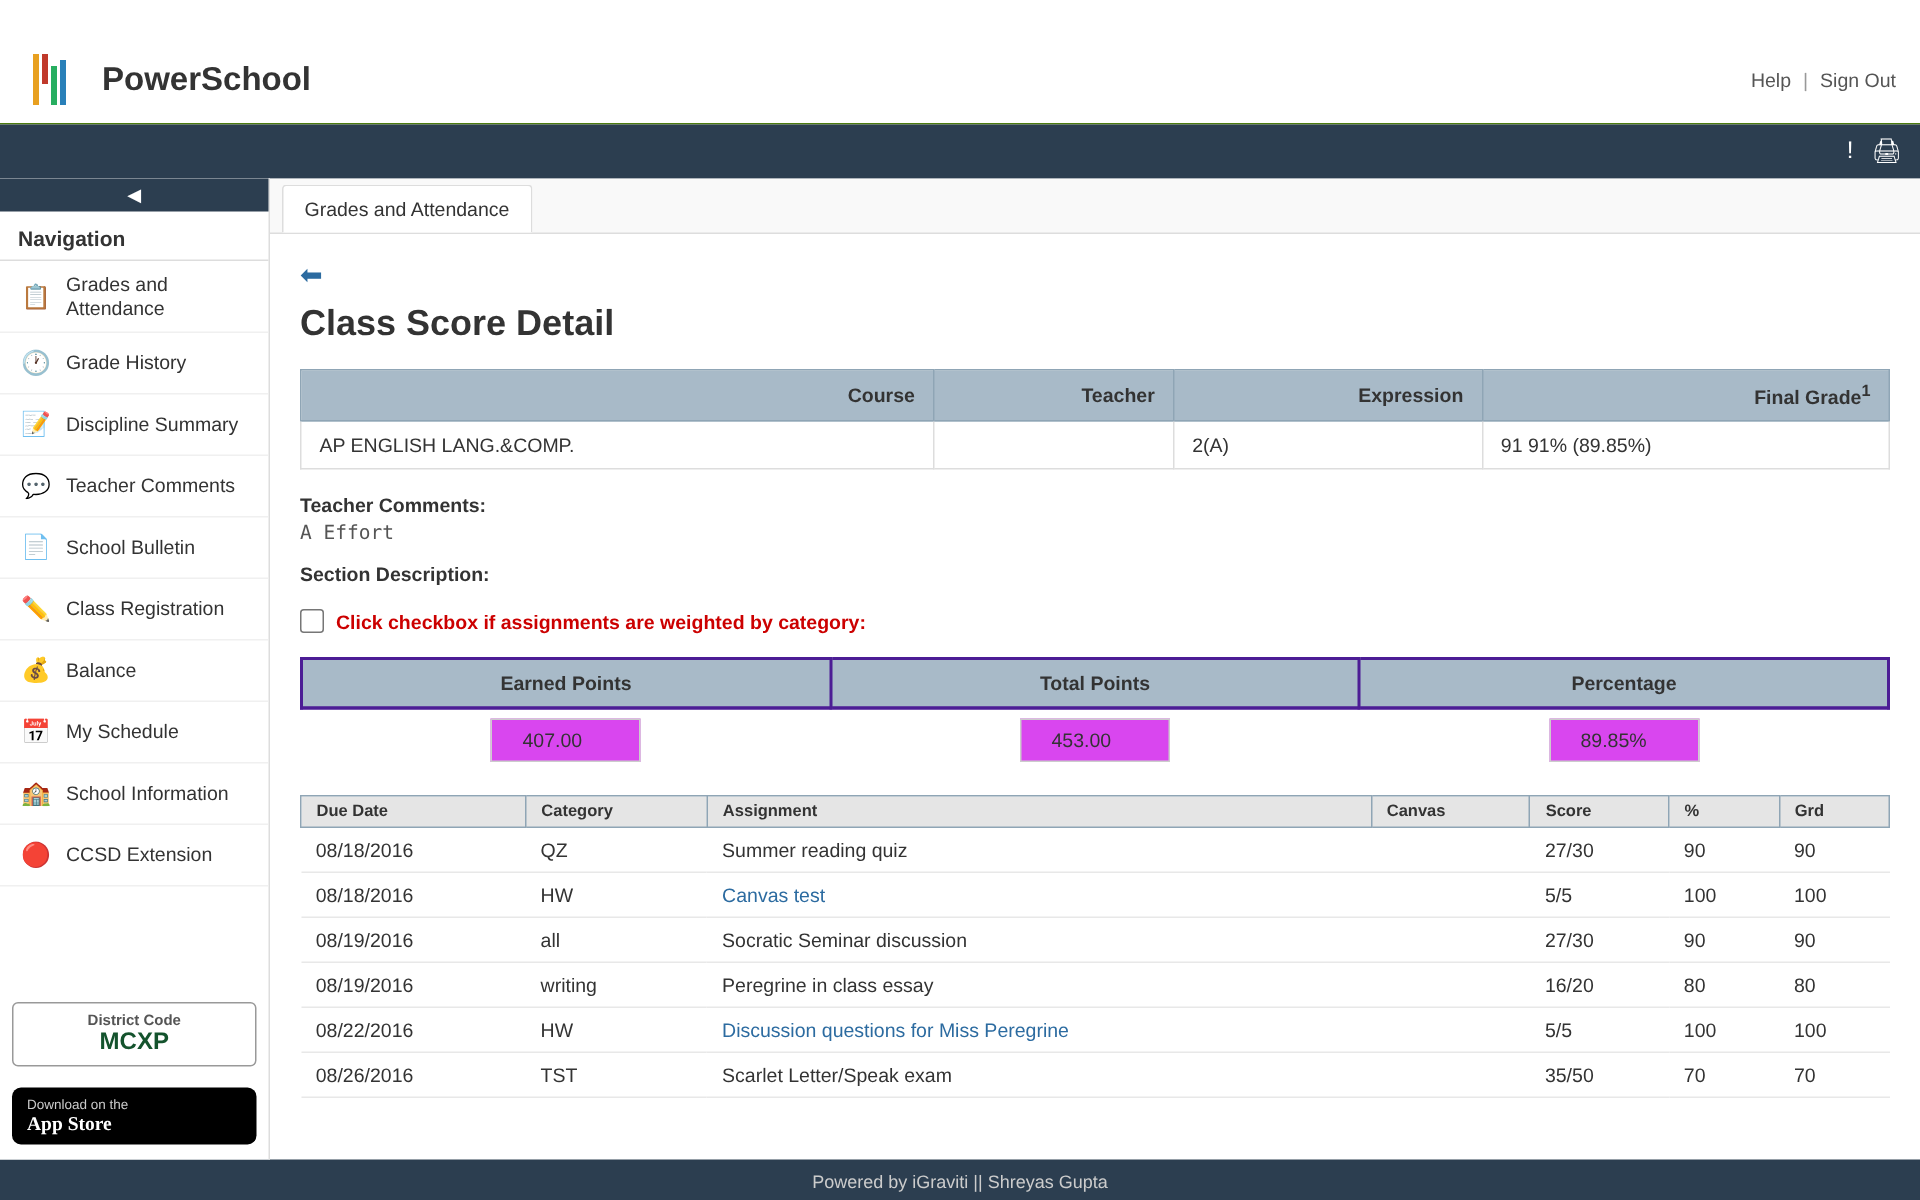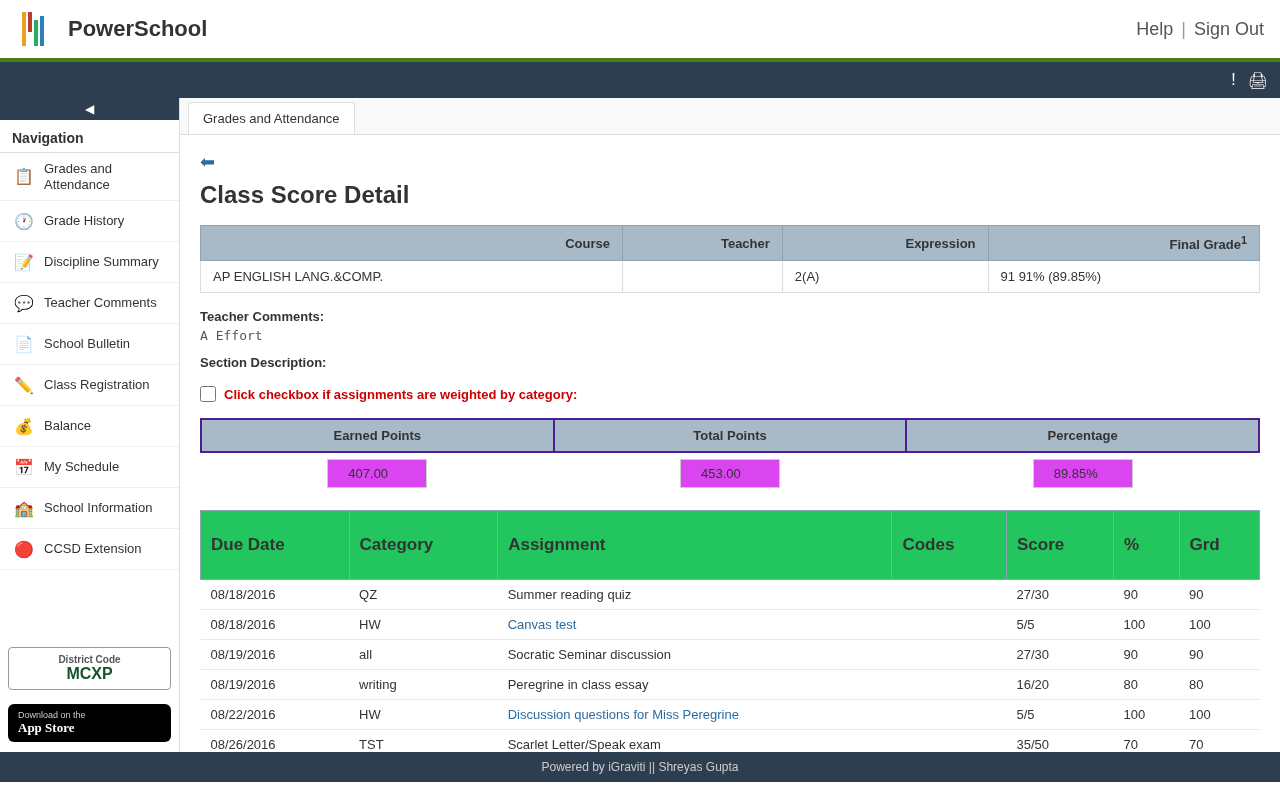--- a/index.html
+++ b/index.html
@@ -4,42 +4,43 @@
   <style>
     * { box-sizing: border-box; margin: 0; padding: 0; }
     body { font-family: Arial, sans-serif; font-size: 13px; background: #fff; color: #333; }
 
     
     .top-header {
       display: flex;
       align-items: center;
       justify-content: space-between;
       padding: 8px 16px;
-      border-bottom: 4px solid #4d7c0f;
+      border-bottom: 1px solid #4d7c0f;
       background: #fff;
+      margin-top: 24px;
     }
     .logo-area {
       display: flex;
       align-items: center;
       gap: 10px;
     }
     .logo-icon {
       width: 42px;
       height: 42px;
     }
     .logo-text {
       font-size: 22px;
       font-weight: bold;
       color: #333;
     }
     .header-links {
       display: flex;
       align-items: center;
       gap: 8px;
-      font-size: 18px;
+      font-size: 13px;
       color: #555;
     }
     .header-links a { color: #555; text-decoration: none; }
     .header-links .sep { color: #999; }
 
     
     .nav-bar {
       background: #2c3e50;
       height: 36px;
       display: flex;
@@ -268,26 +269,26 @@
       text-align: left;
       background: #d946ef;
     }
 
     
     .assignments-table {
       width: 100%;
       border-collapse: collapse;
     }
     .assignments-table th {
-      background: #22c55e;
-      padding: 24px 10px;
+      background: #e5e5e5;
+      padding: 4px 10px;
       text-align: left;
       font-weight: bold;
       border: 1px solid #8fa5b5;
-      font-size: 17px;
+      font-size: 11px;
     }
     .assignments-table td {
       padding: 7px 10px;
       border-bottom: 1px solid #e8e8e8;
       font-size: 13px;
       margin-top: 12px;
     }
     .link-text { color: #2c6ba0; text-decoration: none; cursor: pointer; }
 
     
@@ -463,21 +464,21 @@
           </tr>
         </tbody>
       </table>
 
       <table class="assignments-table">
         <thead>
           <tr>
             <th>Due Date</th>
             <th>Category</th>
             <th>Assignment</th>
-            <th>Codes</th>
+            <th>Canvas</th>
             <th>Score</th>
             <th>%</th>
             <th>Grd</th>
           </tr>
         </thead>
         <tbody id="assignments-tbody">
         <tr>
       <td>08/18/2016</td>
       <td>QZ</td>
       <td><span>Summer reading quiz</span></td>

